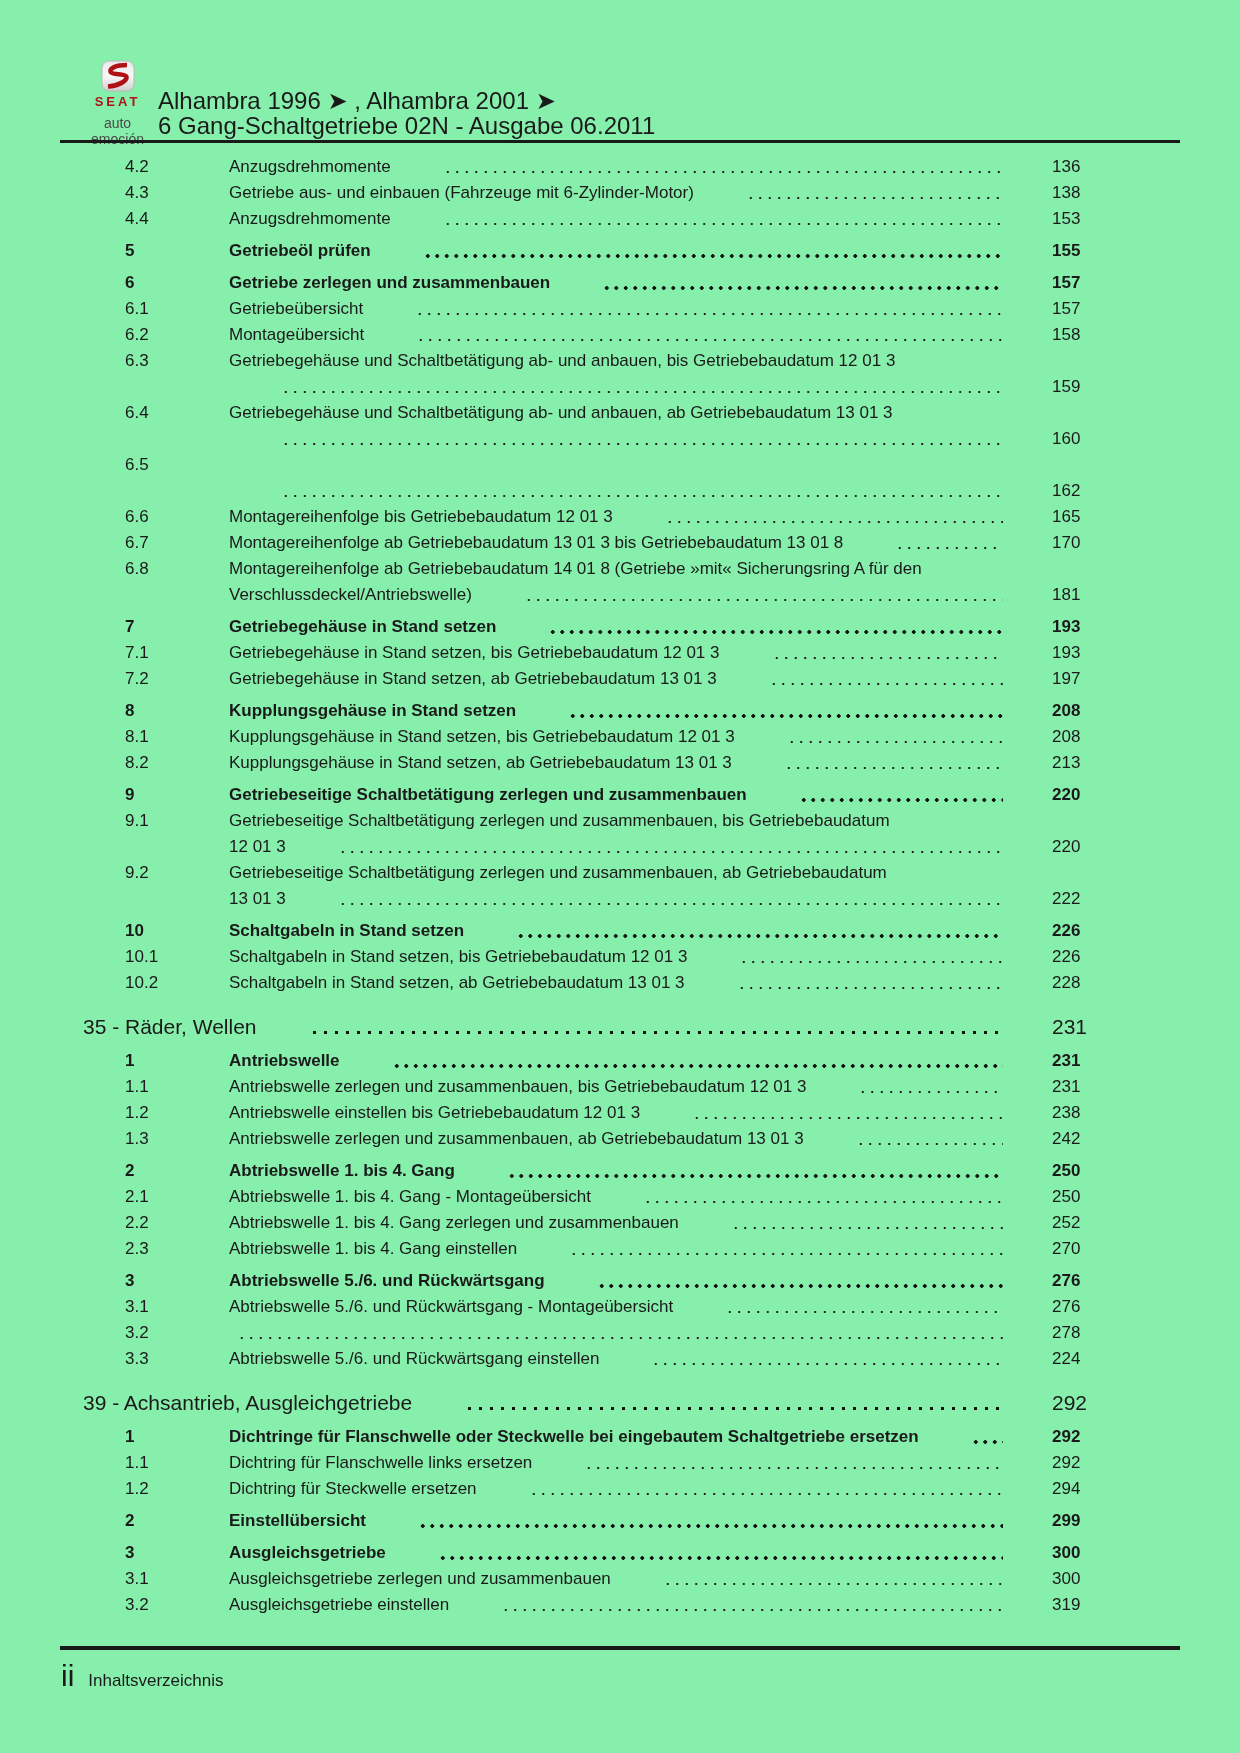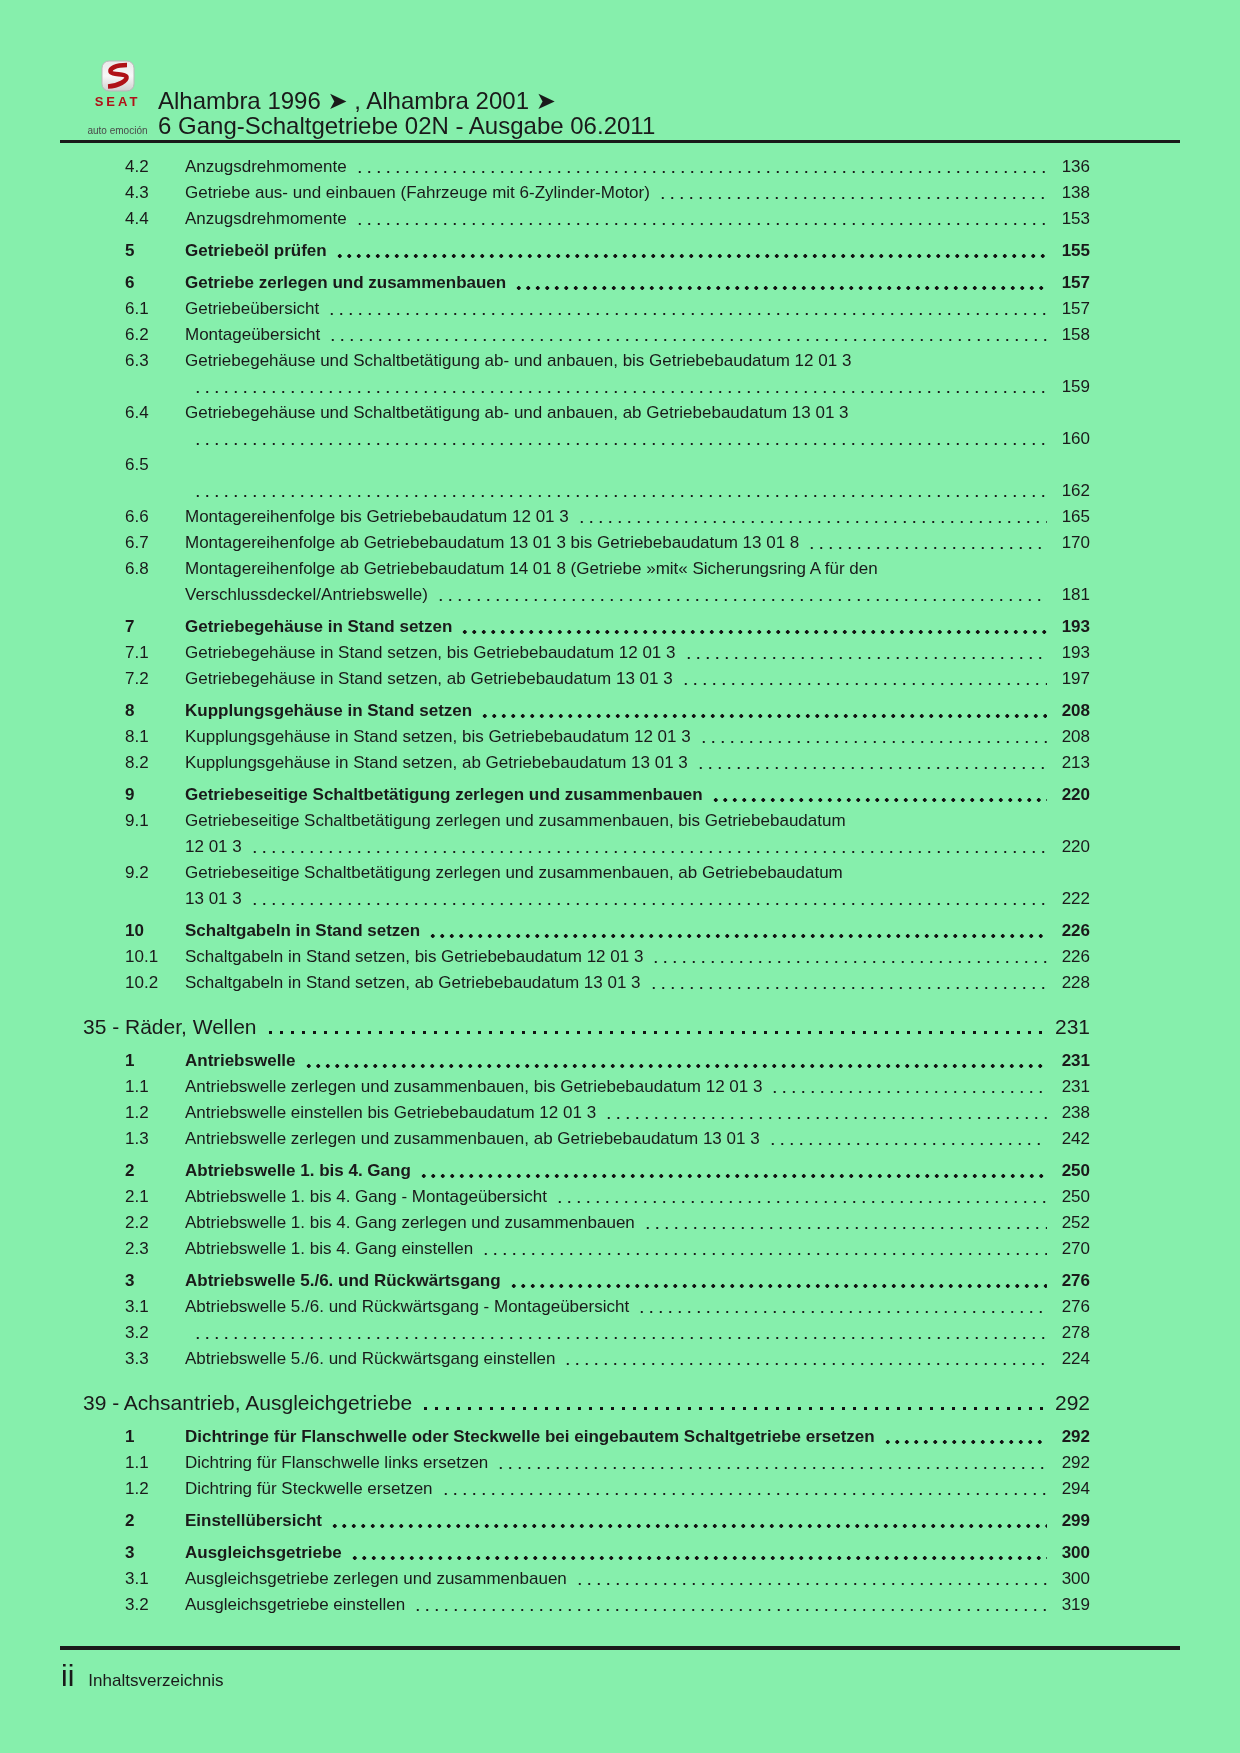--- a/index.html
+++ b/index.html
@@ -11,53 +11,53 @@
     font-family:"Liberation Sans", sans-serif;
     color:#1a1a1a;
     overflow:hidden;
   }
 
   
   .header { position:absolute; top:58px; left:80px; right:60px; }
   .brand { position:absolute; left:0; top:0; width:75px; text-align:center; }
   .brand-logo { display:block; margin:2px auto 0 auto; }
   .brand-name { display:block; color:#b01117; font-weight:bold; font-size:13px; letter-spacing:3px; margin-top:2px; }
-  .brand-tagline { display:block; color:#4a4a4a; font-size:10px; margin-top:16px; }
+  .brand-tagline { display:block; color:#4a4a4a; font-size:14px; margin-top:6px; }
   .header-titles { margin-left:78px; padding-top:30px; }
   .header-line { font-size:24px; line-height:25px; color:#1a1a1a; }
   .rule-top { position:absolute; top:140px; left:60px; width:1120px; height:3px; background:#1a1a1a; }
 
   
   .toc { position:absolute; top:154px; left:125px; width:965px; }
   .toc-row { font-size:17px; }
   .toc-row.section { font-weight:bold; margin-top:6px; }
   .toc-row.sub { font-weight:normal; }
   .toc-row.chapter { font-size:21px; margin-left:-42px; margin-top:16px; margin-bottom:4px; }
-  .toc-line { display:flex; align-items:baseline; line-height:26px; }
+  .toc-line { display:flex; align-items:baseline; line-height:26px;gap:44px; }
   .toc-row.chapter .toc-line { line-height:30px; }
   .toc-num { flex:none; width:60px; white-space:nowrap; }
   .toc-title { flex:none; white-space:nowrap; }
   .leader {
     flex:1 1 auto; min-width:14px; align-self:stretch;
     margin:0 5px 0 8px;
     background-image:radial-gradient(circle, #1a1a1a 1.3px, transparent 1.5px);
     background-size:9.5px 4px;
     background-repeat:repeat-x;
     background-position:left calc(100% - 6px);
   }
   .toc-row.section .leader {
     background-image:radial-gradient(circle, #111 1.6px, transparent 1.8px);
   }
   .toc-row.chapter .leader {
     background-image:radial-gradient(circle, #111 1.6px, transparent 1.8px);
     background-size:11px 5px;
     background-position:left calc(100% - 7px);
     margin-right:2px;
   }
-  .toc-page { flex:none; min-width:38px; text-align:right; white-space:nowrap; }
+  .toc-page { flex:none; min-width:38px; white-space:nowrap; }
 
   
   .rule-bottom { position:absolute; top:1646px; left:60px; width:1120px; height:4px; background:#1a1a1a; }
   .footer { position:absolute; top:1660px; left:61px; display:flex; align-items:baseline; }
   .footer-page { font-size:30px; line-height:32px; color:#1a1a1a; }
   .footer-label { font-size:17px; margin-left:14px; color:#1a1a1a; }
 </style>
 </head>
 <body>
 

